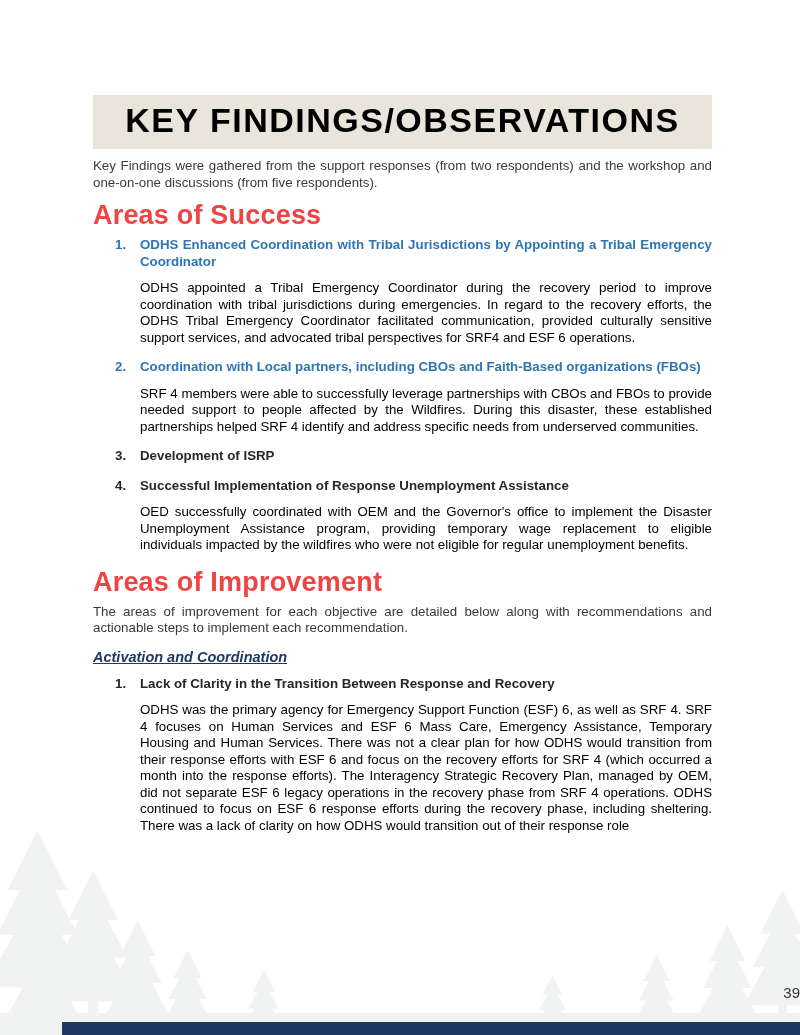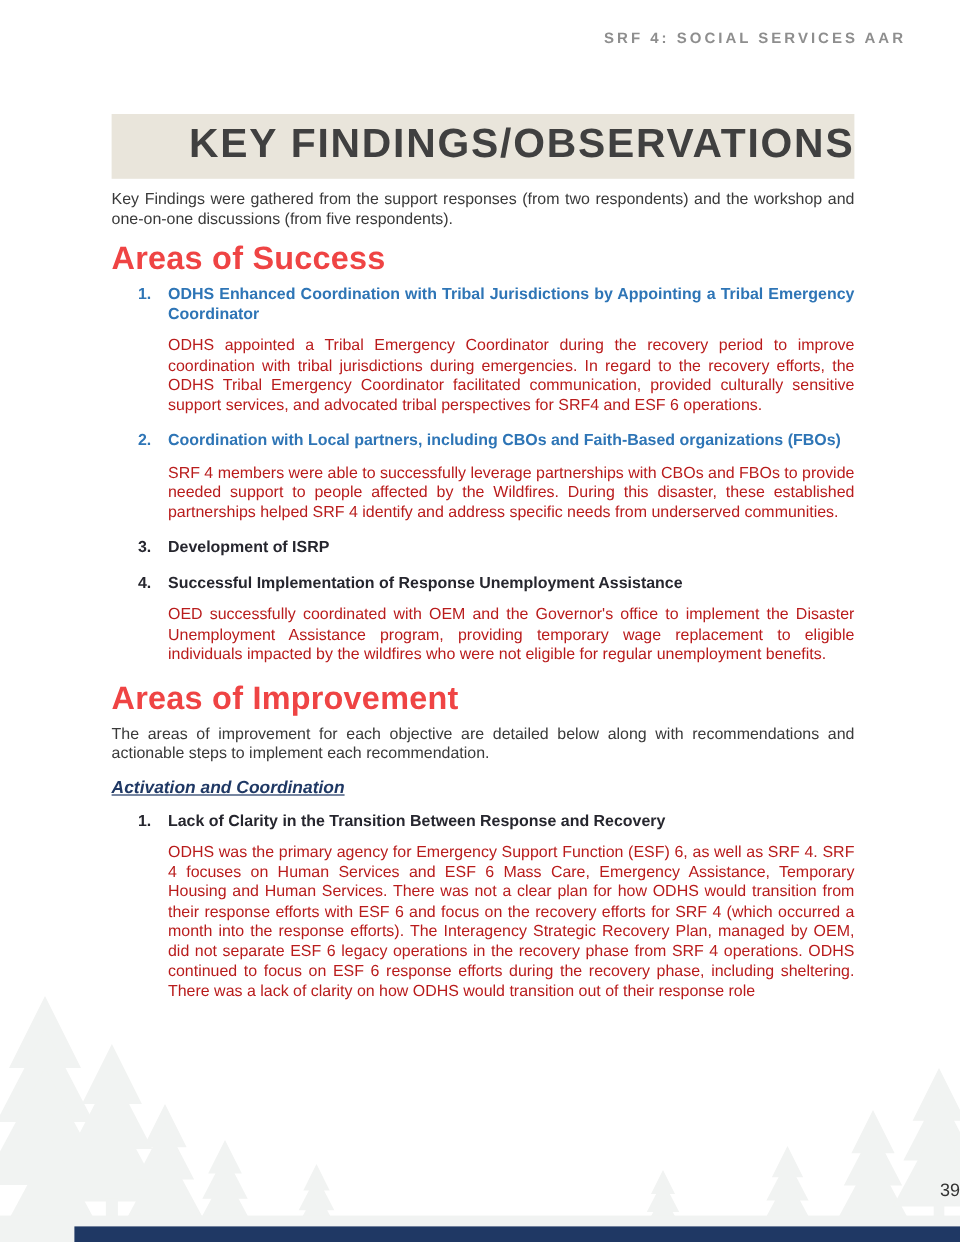--- a/index.html
+++ b/index.html
@@ -24,26 +24,26 @@
     color: #8e8e8e;
   }
   .content {
     position: absolute;
     top: 95px;
     left: 93px;
     width: 619px;
   }
   .title-banner {
     background: #E9E5DB;
-    text-align: right;
+    text-align: center;
     padding: 6px 0 9px 0;
     font-size: 34px;
     font-weight: 600;
     letter-spacing: 1.5px;
-    color: #404040;
+    color: #000000;
   }
   .para {
     margin-top: 9px;
     font-size: 13.3px;
     line-height: 16.5px;
     text-align: justify;
     color: #3a3a3a;
   }
   h2.section {
     margin: 9px 0 6px 0;
@@ -62,21 +62,21 @@
   }
   .item-head .num { flex: 0 0 25px; }
   .item-head .t { flex: 1; text-align: justify; }
   .item-head.blue { color: #2E75B6; }
   .item-head.dark { color: #26262e; }
   .item-body {
     margin-left: 25px;
     font-size: 13.3px;
     line-height: 16.5px;
     text-align: justify;
-    color: #b91c1c;
+    color: #000000;
   }
   .subsection {
     margin: 12px 0 11px 0;
     font-size: 14.5px;
     font-weight: bold;
     font-style: italic;
     text-decoration: underline;
     color: #1F3864;
   }
   .page-number {
@@ -127,21 +127,20 @@
       <use href="#tr" transform="translate(170,165) scale(0.7)"></use>
       <use href="#tr" transform="translate(250,185) scale(0.55)"></use>
       <use href="#tr" transform="translate(540,190) scale(0.5)"></use>
       <use href="#tr" transform="translate(640,170) scale(0.65)"></use>
       <use href="#tr" transform="translate(705,140) scale(0.9)"></use>
       <use href="#tr" transform="translate(755,105) scale(1.1)"></use>
       <rect x="0" y="228" width="800" height="22"></rect>
     </g>
   </svg>
 
-  <div class="header-label">SRF 4: SOCIAL SERVICES AAR</div>
 
   <div class="content">
 
     <div class="title-banner">KEY FINDINGS/OBSERVATIONS</div>
 
     <p class="para">Key Findings were gathered from the support responses (from two respondents) and the workshop and one-on-one discussions (from five respondents).</p>
 
     <h2 class="section">Areas of Success</h2>
 
     <div class="item">

